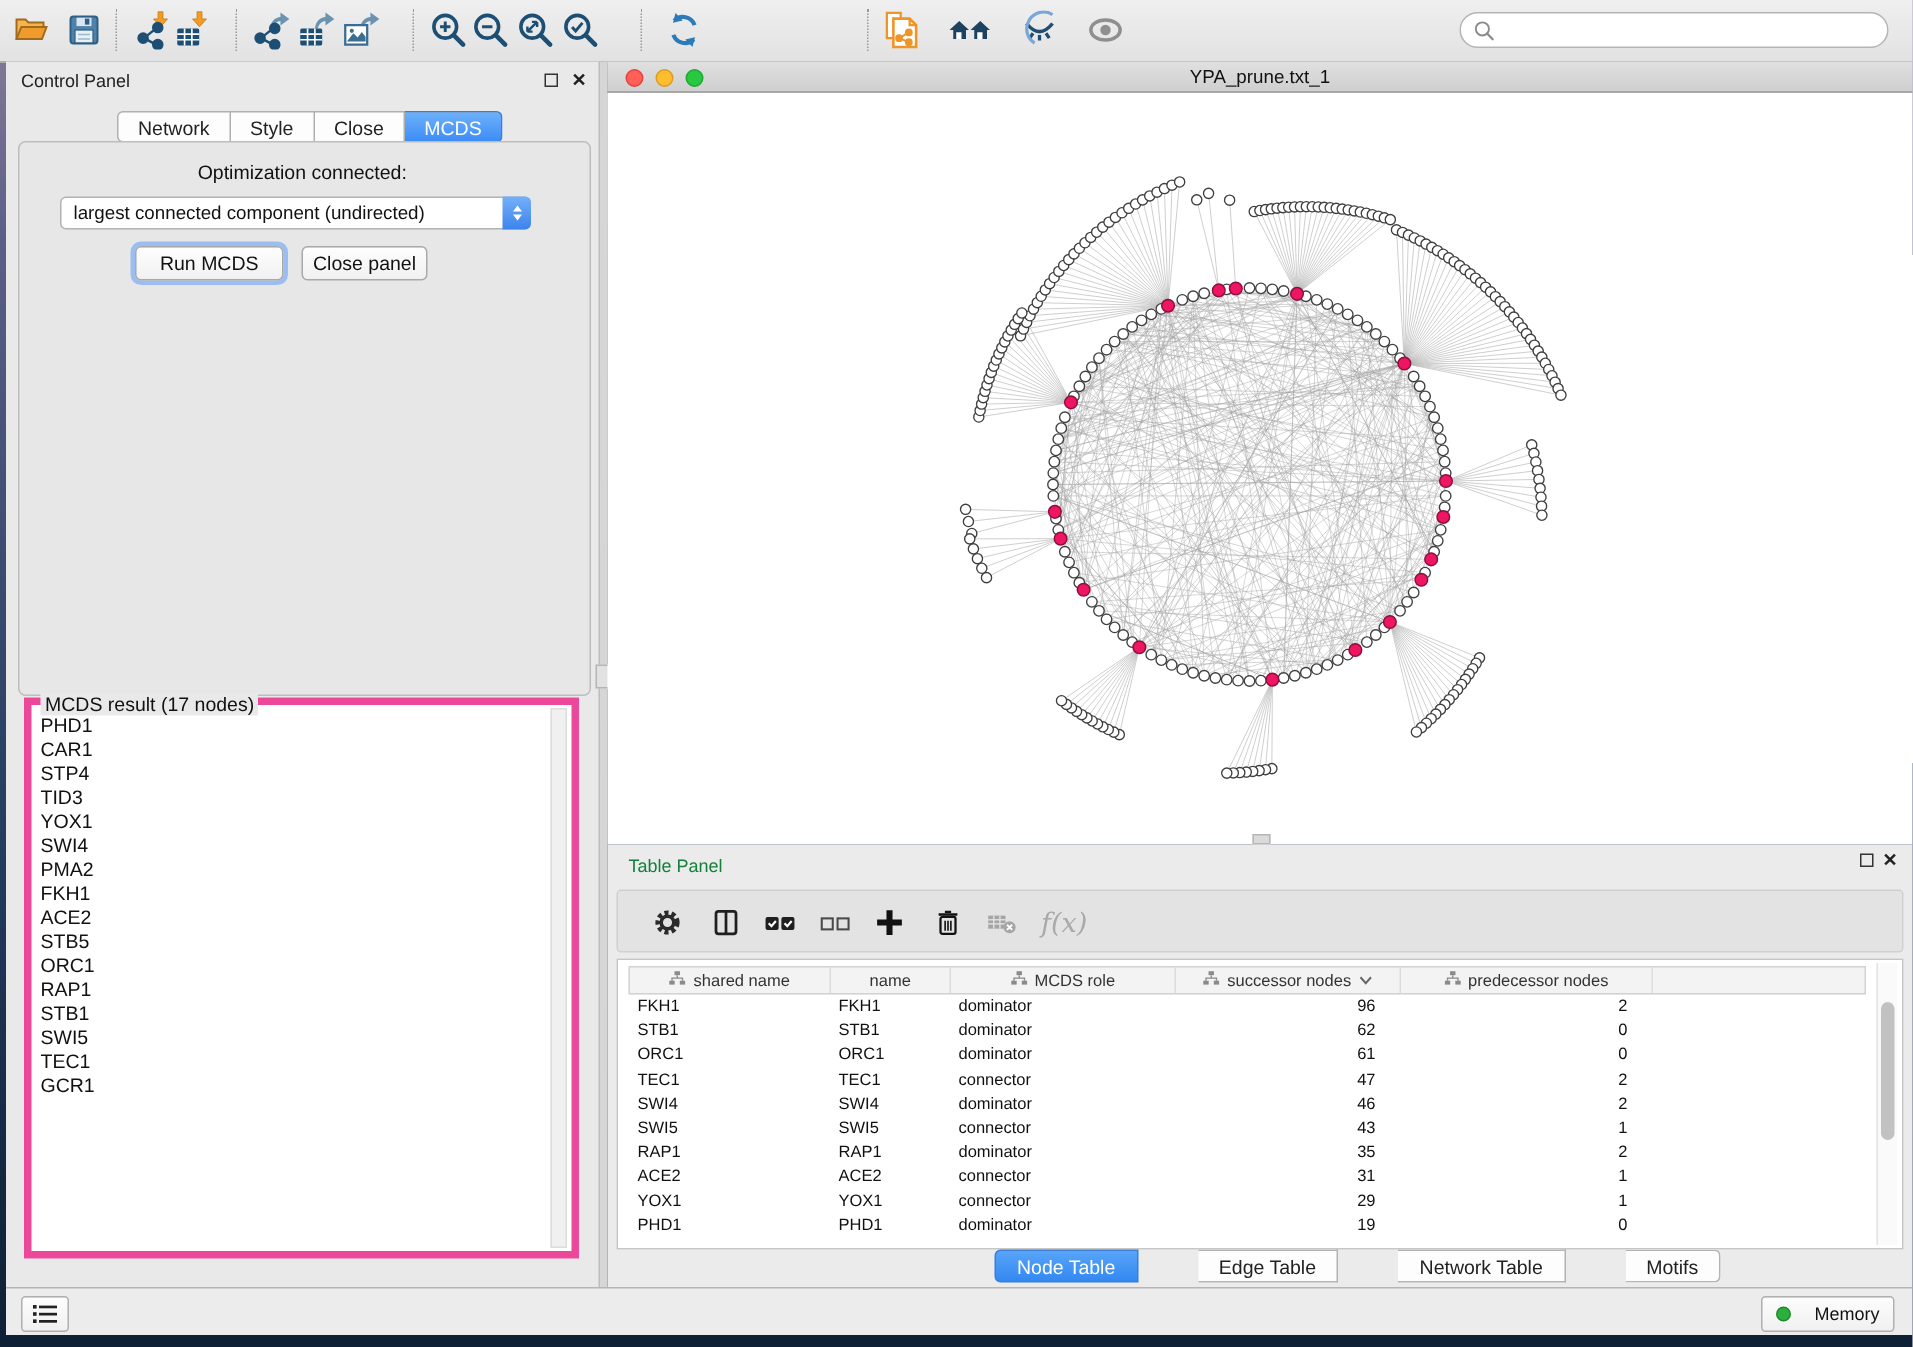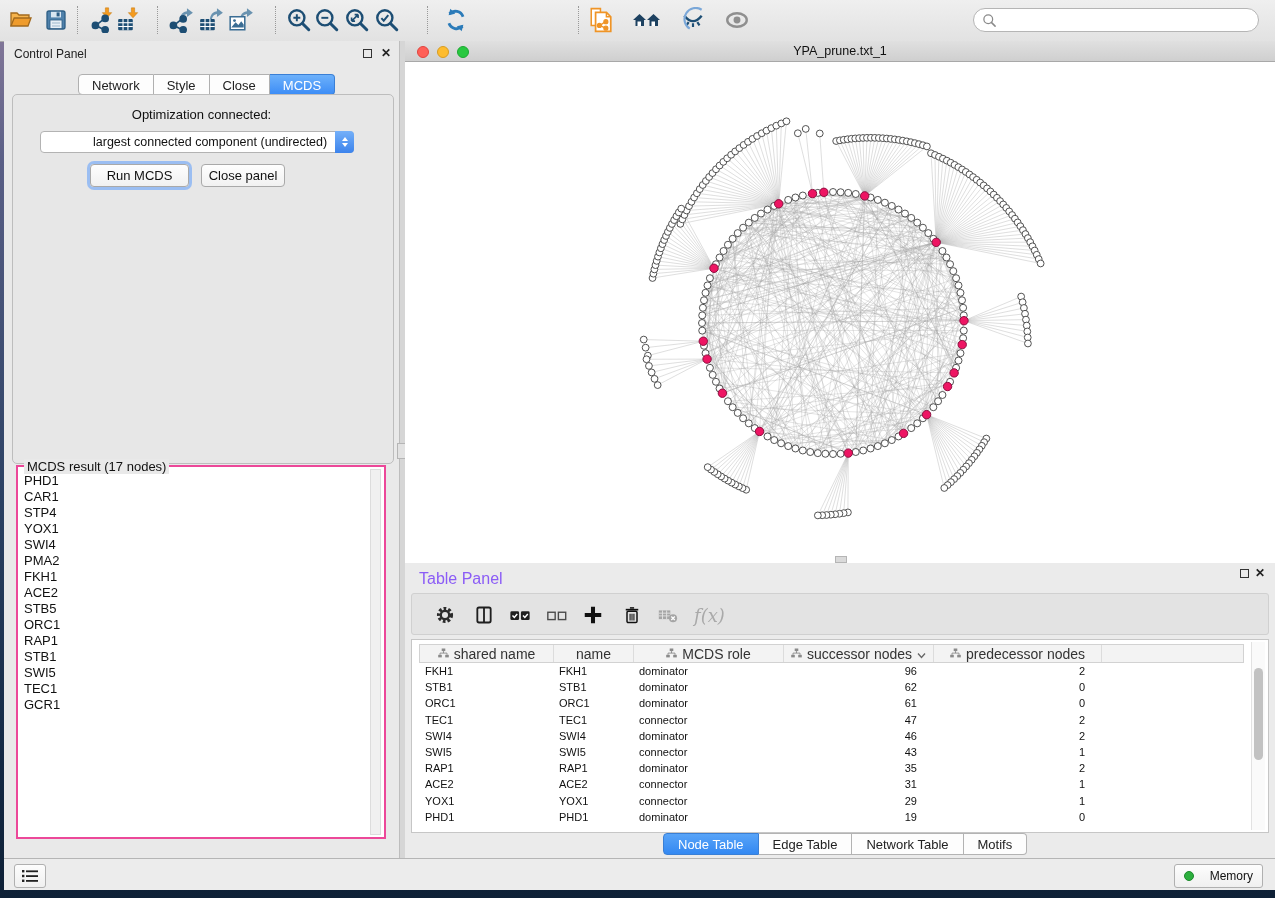--- a/index.html
+++ b/index.html
@@ -25,68 +25,68 @@
   #cp-tabs{position:absolute;left:74px;top:33px;height:21px;display:flex;}
   .cp-tab{height:21px;line-height:21px;padding:0 13px;font-size:13px;color:#222;background:#fdfdfd;
     border:1px solid #b0b0b0;border-left:none;box-sizing:border-box;}
   .cp-tab:first-child{border-left:1px solid #b0b0b0;border-radius:4px 0 0 4px;}
   .cp-tab:last-child{border-radius:0 4px 4px 0;}
   .cp-tab.active{background:linear-gradient(#6db1fb,#3d8df6);border-color:#3a7fd5;color:#fff;}
   #cp-inner{position:absolute;left:8px;top:53px;width:380px;height:368px;background:#e7e7e7;
     border:1px solid #bdbdbd;border-radius:5px;}
   #opt-label{position:absolute;left:0;top:66px;width:100%;text-align:center;font-size:13px;color:#111;}
   #opt-select{position:absolute;left:36px;top:90px;width:314px;height:22px;background:#fff;border:1px solid #b3b3b3;
-    border-radius:4px;display:flex;align-items:center;box-sizing:border-box;padding-left:44px;}
+    border-radius:4px;display:flex;align-items:center;box-sizing:border-box;}
   #opt-select .sel-text{flex:1;font-size:12.5px;padding-left:8px;color:#111;white-space:nowrap;}
   #sel-cap{width:19px;height:22px;margin:-1px -1px -1px 0;border-radius:0 4px 4px 0;
     background:linear-gradient(#74b0f9,#3c83ec);display:flex;flex-direction:column;align-items:center;justify-content:center;gap:2px;}
   #sel-cap span{width:0;height:0;border-left:3.5px solid transparent;border-right:3.5px solid transparent;}
   #sel-cap .up{border-bottom:4px solid #fff;}
   #sel-cap .dn{border-top:4px solid #fff;}
   .cp-btn{position:absolute;top:123px;height:23px;background:linear-gradient(#fefefe,#f1f1f1);
     border:1px solid #a9a9a9;border-radius:4px;font-size:13px;color:#111;display:flex;align-items:center;justify-content:center;box-sizing:border-box;}
   #run-btn{left:86px;width:99px;box-shadow:0 0 0 3px rgba(92,156,252,.55);}
   #close-btn{left:197px;width:84px;}
-  #mcds-fieldset{position:absolute;left:12px;top:424px;width:370px;height:374px;border:2px solid #ec4899;background:#fff;margin:0;padding:0;box-sizing:border-box;}
+  #mcds-fieldset{position:absolute;left:12px;top:424px;width:370px;height:374px;border:5px solid #ec4899;background:#fff;margin:0;padding:0;box-sizing:border-box;}
   #mcds-legend{position:absolute;left:6px;top:-8px;background:#e9e9e9;padding:0 3px;font-size:13px;color:#111;}
   #mcds-list{position:absolute;left:4px;top:6px;right:16px;bottom:4px;overflow:hidden;}
   #mcds-list div{font-size:13px;line-height:16px;color:#111;padding-left:2px;}
   #mcds-scroll{position:absolute;right:3px;top:2px;bottom:2px;width:11px;background:#f0f0f0;border:1px solid #dcdcdc;box-sizing:border-box;}
   
   #v-splitter{position:absolute;left:400px;top:41px;width:5px;height:817px;background:#d6d6d6;}
   #v-handle{position:absolute;left:-3px;top:402px;width:10px;height:16px;background:#e2e2e2;border:1px solid #b5b5b5;box-sizing:border-box;}
   
   #right-region{position:absolute;left:405px;top:41px;width:870px;height:817px;}
   #net-titlebar{position:absolute;left:0;top:0;width:100%;height:21px;
     background:linear-gradient(#e0e0e0,#cfcfcf);border-bottom:1px solid #a8a8a8;box-sizing:border-box;}
   .tl{position:absolute;top:4.5px;width:12px;height:12px;border-radius:50%;box-sizing:border-box;}
   #tl-red{left:12px;background:#ff5f57;border:1px solid #e0443e;}
   #tl-yellow{left:32px;background:#febc2e;border:1px solid #d89c22;}
   #tl-green{left:52px;background:#28c840;border:1px solid #1da832;}
   #net-title{position:absolute;left:0;top:3px;width:100%;text-align:center;font-size:12.5px;color:#111;}
   #net-canvas{position:absolute;left:0;top:21px;width:870px;height:501px;background:#fff;}
   #h-handle{position:absolute;left:430px;top:515px;width:12px;height:7px;background:#dadada;border:1px solid #b5b5b5;box-sizing:border-box;}
   
   #table-panel{position:absolute;left:0;top:522px;width:870px;height:295px;background:#ebebeb;}
-  #tp-title{position:absolute;left:14px;top:7px;font-size:16px;color:#8b5cf6;}
+  #tp-title{position:absolute;left:14px;top:7px;font-size:12px;color:#15803d;}
   #tp-toolbar{position:absolute;left:6px;top:30px;right:6px;height:42px;background:#e3e3e3;border:1px solid #d0d0d0;border-radius:3px;box-sizing:border-box;}
   .tp-ic{position:absolute;top:9px;height:24px;display:flex;align-items:center;}
   #fx-label{font-family:"DejaVu Serif",serif;font-style:italic;font-size:18px;color:#a9a9a9;}
   #table-area{position:absolute;left:6px;top:76px;right:6px;height:194px;background:#fff;border:1px solid #c6c6c6;box-sizing:border-box;}
   #thead{position:absolute;left:7px;top:4px;right:24px;height:19px;display:grid;
     grid-template-columns:134px 80px 150px 150px 168px 1fr;background:#f3f3f3;border:1px solid #d2d2d2;box-sizing:border-box;}
-  .th{display:flex;align-items:center;justify-content:center;font-size:14px;color:#333;border-right:1px solid #dcdcdc;gap:5px;position:relative;}
+  .th{display:flex;align-items:center;justify-content:center;font-size:11px;color:#333;border-right:1px solid #dcdcdc;gap:5px;position:relative;}
   #tbody{position:absolute;left:7px;top:23px;right:24px;bottom:2px;}
   .tr{display:grid;grid-template-columns:134px 80px 150px 150px 168px 1fr;height:16.2px;}
   .td{font-size:11px;color:#111;display:flex;align-items:center;}
   .td.l{padding-left:6px;}
   .td.r{justify-content:flex-end;padding-right:16px;}
   #t-scroll{position:absolute;right:3px;top:2px;bottom:2px;width:13px;background:#fafafa;border-left:1px solid #e2e2e2;}
   #t-thumb{position:absolute;left:1.5px;top:26px;width:9px;height:92px;background:#c2c2c2;border-radius:5px;}
-  #bottom-tabs{position:absolute;left:258px;top:270px;height:22px;display:flex;}
+  #bottom-tabs{position:absolute;left:258px;top:270px;height:22px;display:flex;gap:40px;}
   .bt-tab{height:22px;line-height:22px;padding:0 14px;font-size:13px;color:#222;background:#fdfdfd;
     border:1px solid #b3b3b3;border-left:none;box-sizing:border-box;}
   .bt-tab:first-child{border-left:1px solid #b3b3b3;border-radius:4px 0 0 4px;}
   .bt-tab:last-child{border-radius:0 4px 4px 0;}
   .bt-tab.active{background:linear-gradient(#58a4f8,#3388f2);border-color:#3a7fd5;color:#fff;}
   
   #status-bar{position:absolute;left:4px;top:858px;width:1271px;height:32px;background:#ececec;border-top:1px solid #b5b5b5;box-sizing:border-box;}
   #list-btn{position:absolute;left:10px;top:5px;width:30px;height:22px;background:linear-gradient(#fdfdfd,#f0f0f0);
     border:1px solid #b0b0b0;border-radius:3px;display:flex;align-items:center;justify-content:center;}
   #memory-btn{position:absolute;right:12px;top:5px;height:22px;padding:0 9px;background:linear-gradient(#fdfdfd,#f0f0f0);
@@ -276,20 +276,21 @@
       </span>
   </div>
   <div class="cp-btn" id="run-btn">Run MCDS</div>
   <div class="cp-btn" id="close-btn">Close panel</div>
   <div id="mcds-fieldset">
     <span id="mcds-legend">MCDS result (17 nodes)</span>
     <div id="mcds-list">
         <div>PHD1</div>
         <div>CAR1</div>
         <div>STP4</div>
+        <div>TID3</div>
         <div>YOX1</div>
         <div>SWI4</div>
         <div>PMA2</div>
         <div>FKH1</div>
         <div>ACE2</div>
         <div>STB5</div>
         <div>ORC1</div>
         <div>RAP1</div>
         <div>STB1</div>
         <div>SWI5</div>

